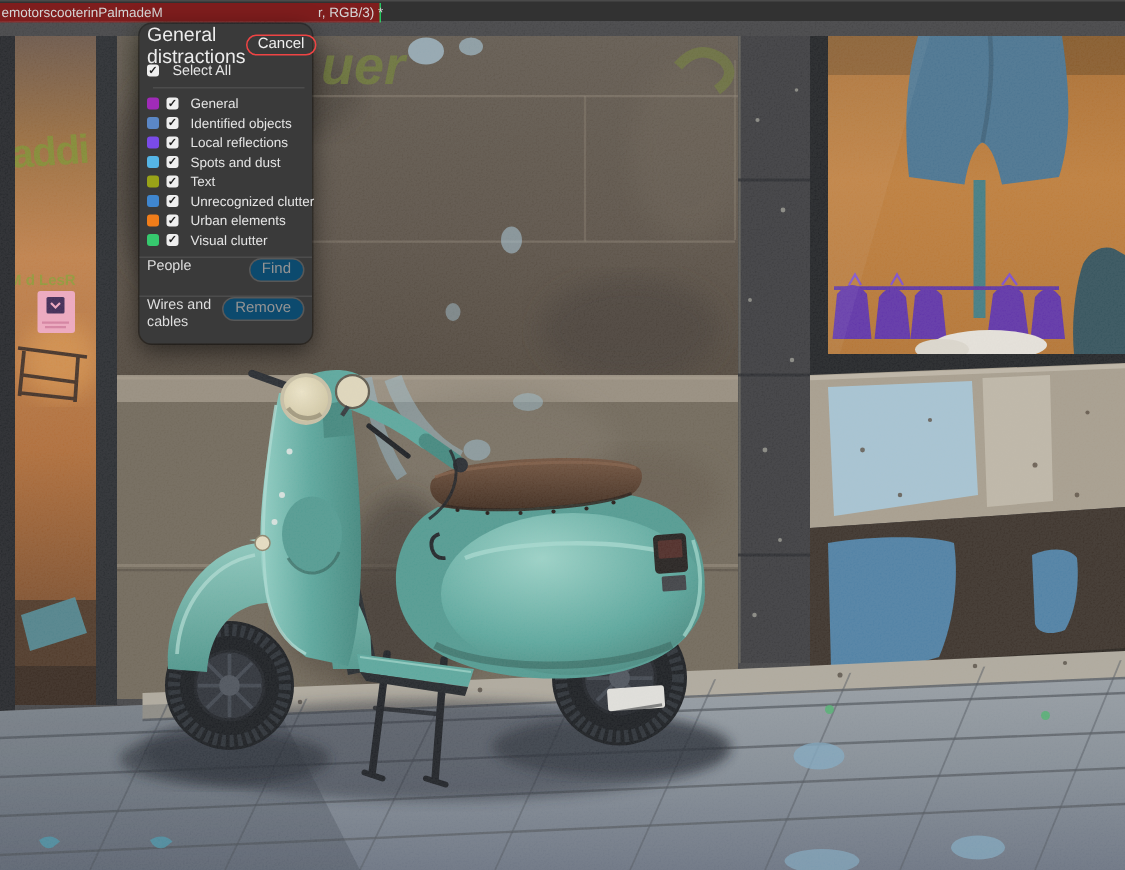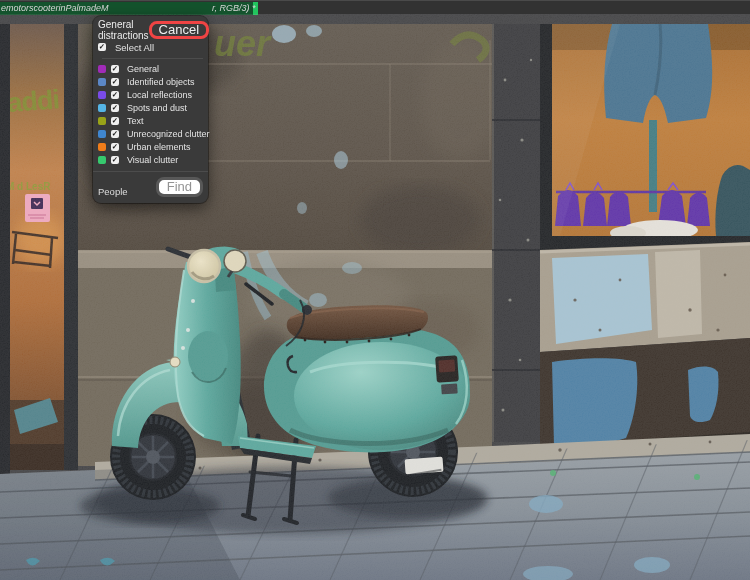--- a/index.html
+++ b/index.html
@@ -1,46 +1,46 @@
 <!DOCTYPE html>
 <html><head>
 <meta charset="utf-8">
 <style>
   html,body{margin:0;padding:0;background:#2b2b2b;}
   #stage{position:relative;width:750px;height:580px;overflow:hidden;
          font-family:"Liberation Sans",sans-serif;background:#3f3f41;}
   
   #tabbar{position:absolute;left:0;top:0;width:750px;height:14px;background:#323232;
           border-top:1px solid #4a4a4a;box-sizing:border-box;}
-  #doc-tab{position:absolute;left:0;top:1px;width:253px;height:13px;background:#14532d;
-           border-right:5px solid #22c55e;font-style:italic;}
+  #doc-tab{position:absolute;left:0;top:1px;width:253px;height:13px;background:#7f1d1d;
+           border-right:1px solid #22c55e;}
   .tabtxt{position:absolute;top:1px;font-size:9px;color:#d6d6d6;white-space:nowrap;letter-spacing:0;}
   #tabtxt-left{left:1px;}
   #tabtxt-right{left:212px;}
   
   #photo{position:absolute;left:0;top:14px;}
   
   #panel{position:absolute;left:93px;top:16px;width:115px;background:#3a3a3a;border-radius:8px;
          box-shadow:0 5px 16px rgba(0,0,0,.55),0 0 0 1px rgba(0,0,0,.35);
          padding:6px 5px;box-sizing:border-box;color:#e4e4e4;}
   .p-header{display:flex;align-items:center;justify-content:space-between;height:15px;}
-  .p-title{font-size:10px;color:#ececec;}
-  .pill{border:3px solid #ef4444;border-radius:8px;font-size:13px;color:#efefef;
+  .p-title{font-size:13px;color:#ececec;}
+  .pill{border:1px solid #ef4444;border-radius:8px;font-size:10px;color:#efefef;
         padding:1px 7px;background:transparent;line-height:10px;}
-  .pill.dim{border-color:#585858;color:#939393;background:#ffffff;padding:2px 8px;}
+  .pill.dim{border-color:#585858;color:#939393;background:#0c4a6e;padding:2px 8px;}
   .row{display:flex;align-items:center;height:16px;margin-top:2px;}
   .cbx{display:inline-block;width:8px;height:8px;background:#efefef;border-radius:2px;
        color:#1d1d1d;font-size:7.5px;line-height:8px;text-align:center;font-weight:bold;flex:0 0 auto;}
   .sa-label{font-size:9.5px;margin-left:9px;}
   hr.inner{border:none;border-top:1px solid #4c4c4c;margin:3px 0 3px 4px;}
   .item-row{display:flex;align-items:center;height:13px;}
   .swatch{display:inline-block;width:8px;height:8px;border-radius:2px;flex:0 0 auto;}
   .item-row .cbx{margin-left:5px;}
   .ilabel{font-size:9px;margin-left:8px;white-space:nowrap;}
-  .section{display:flex;align-items:flex-end;justify-content:space-between;height:25px;
+  .section{display:flex;align-items:flex-start;justify-content:space-between;height:25px;
            border-top:1px solid #4c4c4c;margin:0 -5px;padding:0 5px;}
   #sec-people{margin-top:5px;}
   .sec-label{font-size:9.5px;color:#dedede;}
 </style>
 </head>
 <body>
 
 <div id="stage">
 
   <div id="tabbar">
@@ -457,14 +457,18 @@
         <div class="item-row">
           <span class="swatch" style="background: rgb(54, 201, 110);"></span>
           <span class="cbx">✓</span>
           <span class="ilabel">Visual clutter</span>
         </div>
       </div>
     <div class="section" id="sec-people">
       <span class="sec-label">People</span>
       <button class="pill dim">Find</button>
     </div>
+    <div class="section">
+      <span class="sec-label">Wires and cables</span>
+      <button class="pill dim">Remove</button>
+    </div>
   </div>
 </div>
 
 </body></html>

